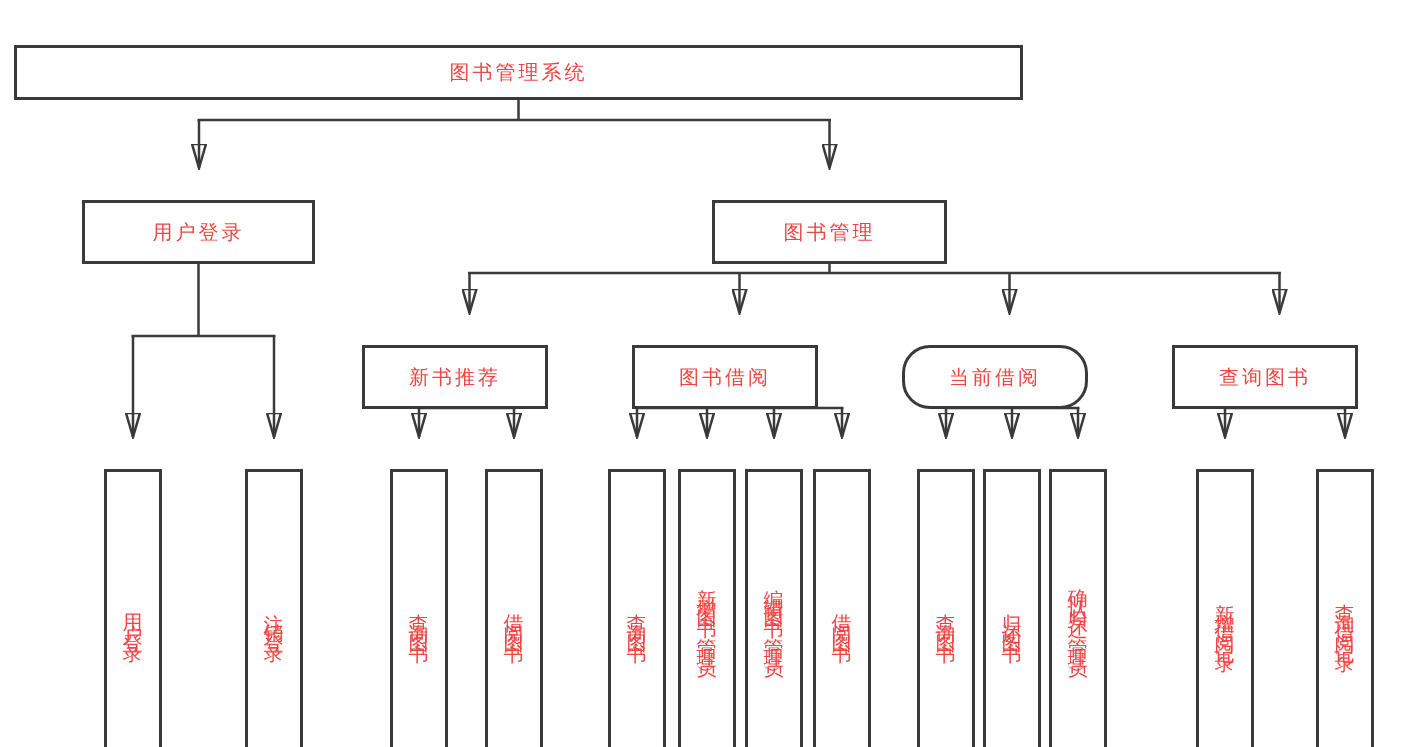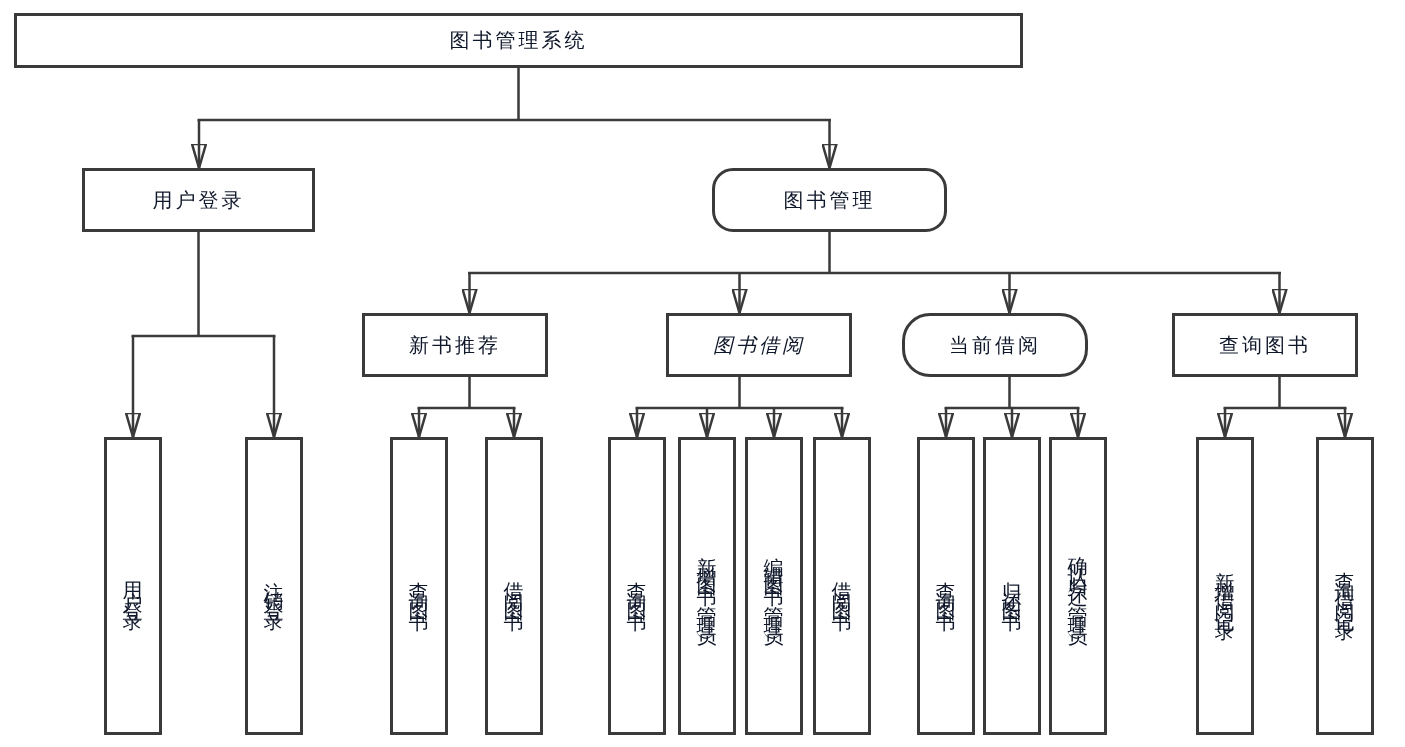--- a/index.html
+++ b/index.html
@@ -4,28 +4,29 @@
 <style>
   html,body { margin:0; padding:0; background:#ffffff; }
   .canvas {
     position:relative; width:1405px; height:747px; background:#ffffff;
     font-family:"DejaVu Sans","Liberation Sans",sans-serif; overflow:hidden;
   }
   svg.connectors { position:absolute; left:0; top:0; width:1405px; height:747px; }
   .box {
     position:absolute; box-sizing:border-box; background:#ffffff;
     border:3px solid #3a3a3a; display:flex; align-items:center; justify-content:center;
-    color:#0f172a;
+    color:#ef4444;
+    margin-top:32px;
   }
   .h-label { font-size:20px; letter-spacing:3px; white-space:nowrap; }
   .root    { left:14px;  top:13px;  width:1009px; height:55px; }
   .n-login { left:82px;  top:168px; width:233px;  height:64px; }
-  .n-mgmt  { left:712px; top:168px; width:235px;  height:64px;border-radius:21px; }
+  .n-mgmt  { left:712px; top:168px; width:235px;  height:64px; }
   .sec  { top:313px; width:186px; height:64px; }
-  .sec1 { left:362px; }  .sec2 { left:666px;font-style:italic; }
+  .sec1 { left:362px; }  .sec2 { left:632px; }
   .sec3 { left:902px;border-radius:28px; }  .sec4 { left:1172px; }
   .leaf { top:437px; width:58px; height:298px; }
   .leaf .v-label {
     writing-mode:vertical-rl; text-orientation:mixed;
     font-size:20px; letter-spacing:10px; line-height:1; white-space:nowrap;
   }
   .lf1  { left:104px; }  .lf2  { left:245px; }
   .lf3  { left:390px; }  .lf4  { left:485px; }
   .lf5  { left:608px; }  .lf6  { left:678px; }
   .lf7  { left:745px; }  .lf8  { left:813px; }

